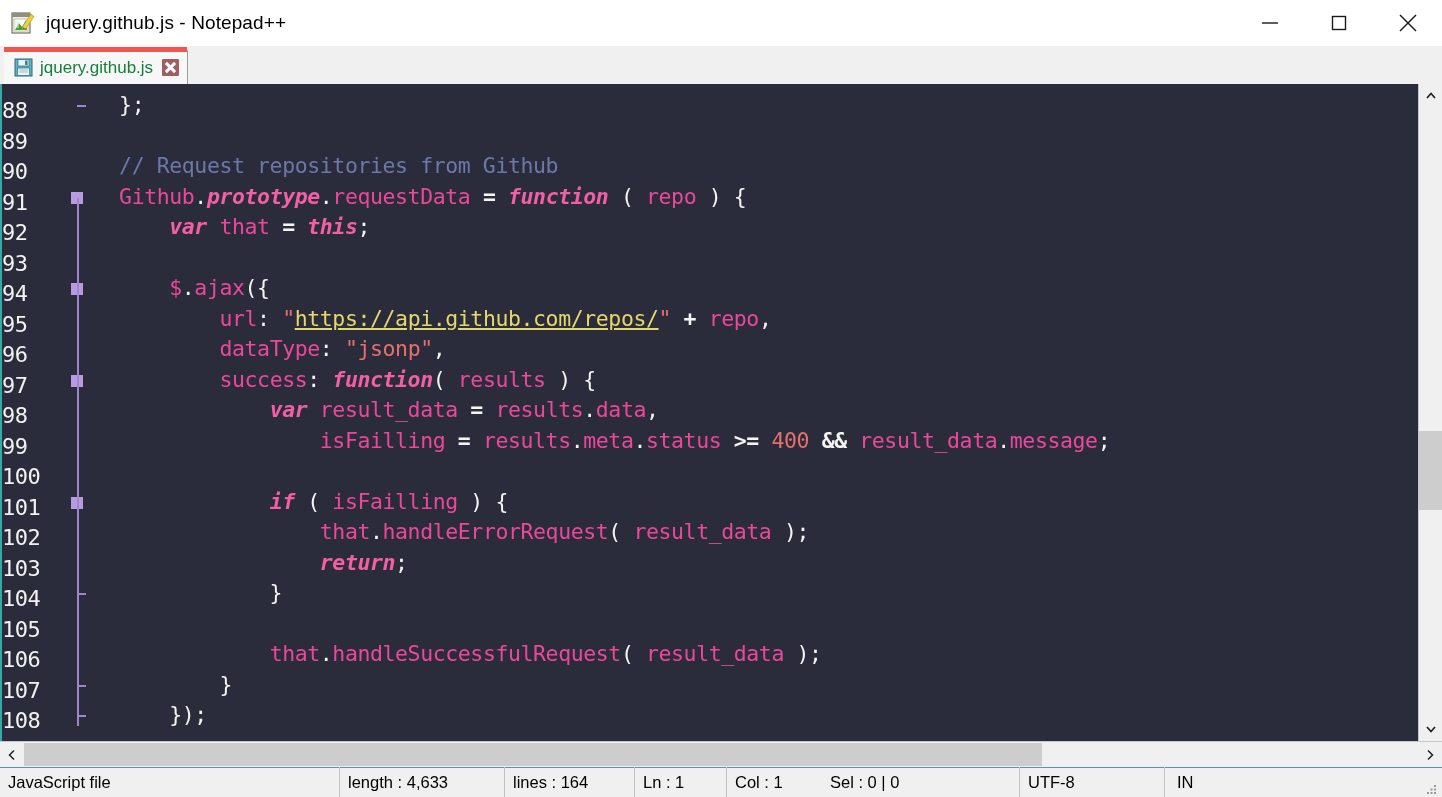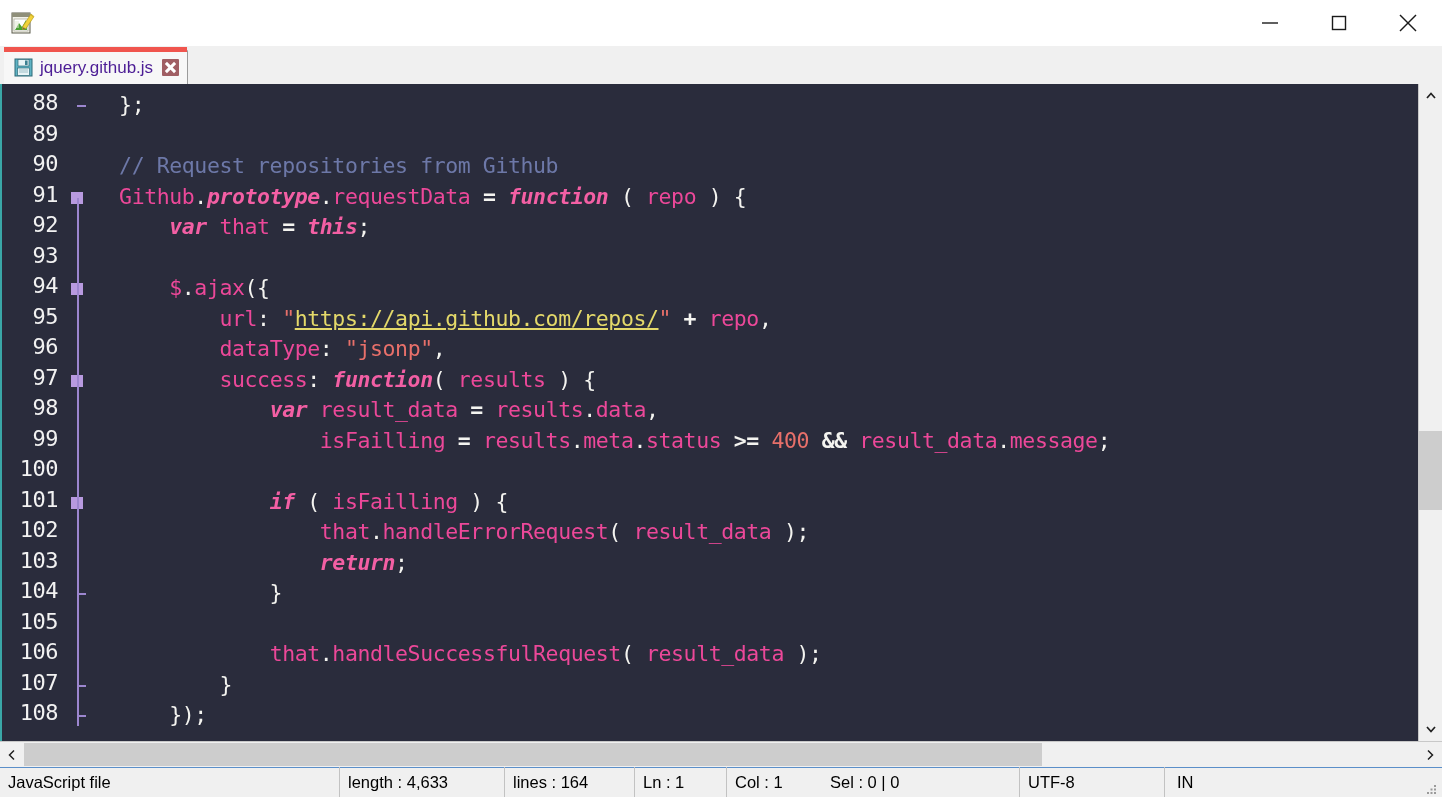--- a/index.html
+++ b/index.html
@@ -72,21 +72,21 @@
     background: #f0554e;
   }
   .tab-save-icon {
     width: 19px; height: 19px;
     margin-right: 7px;
     flex: 0 0 19px;
     position: relative;
   }
   .tab-label {
     font-size: 17px;
-    color: #4c1d95;
+    color: #15803d;
     white-space: nowrap;
   }
   .tab-close {
     margin-left: 9px;
     width: 17px; height: 17px;
     background: #a05e63;
     border-radius: 1px;
     position: relative;
     flex: 0 0 17px;
   }
@@ -111,22 +111,21 @@
   .editor-main {
     flex: 1 1 auto;
     display: flex;
     position: relative;
     overflow: hidden;
     background: #2a2c3c;
   }
   .gutter {
     flex: 0 0 62px;
     background: #2a2c3c;
-    padding-top: 4px;
-    text-align: right;
+    padding-top: 12px;
     user-select: none;
   }
   .gutter .ln {
     height: 30.5px; line-height: 30.5px;
     font-family: "DejaVu Sans Mono", monospace;
     font-size: 22px;
     color: #f2f2f2;
     padding-right: 6px;
     letter-spacing: -0.5px;
   }
@@ -254,20 +253,21 @@
         <rect x="2" y="3" width="18" height="20" fill="#f2f2ea" stroke="#5a5a4a" stroke-width="1"></rect>
         <rect x="2" y="3" width="18" height="4" fill="#8f8f7a"></rect>
         <rect x="4" y="9" width="14" height="12" fill="#ffffff" stroke="#9a9a88" stroke-width="0.6"></rect>
         <path d="M5 20 L9 13 L12 17 L16 10 L17 20 Z" fill="#4aa033"></path>
         <rect x="4.5" y="11" width="4.5" height="7" fill="#dfe8d0" opacity="0.5"></rect>
         <path d="M13 16 L21 4 L24 6.5 L16 18.5 L12.5 19.5 Z" fill="#f2d23a" stroke="#b79c1d" stroke-width="0.7"></path>
         <path d="M12.5 19.5 L13.6 17.3 L15.2 18.6 Z" fill="#6e6050"></path>
         <path d="M20.6 4.6 L23.4 6.9" stroke="#c7ab24" stroke-width="0.8"></path>
       </svg>
     </div>
+    <div class="title-text">jquery.github.js - Notepad++</div>
     <div class="win-controls">
       <div class="win-btn">
         <svg width="24" height="24" viewBox="0 0 24 24">
           <line x1="4" y1="12" x2="20" y2="12" stroke="#1a1a1a" stroke-width="1.4"></line>
         </svg>
       </div>
       <div class="win-btn">
         <svg width="24" height="24" viewBox="0 0 24 24">
           <rect x="5.5" y="5.5" width="13" height="13" fill="none" stroke="#1a1a1a" stroke-width="1.4"></rect>
         </svg>

